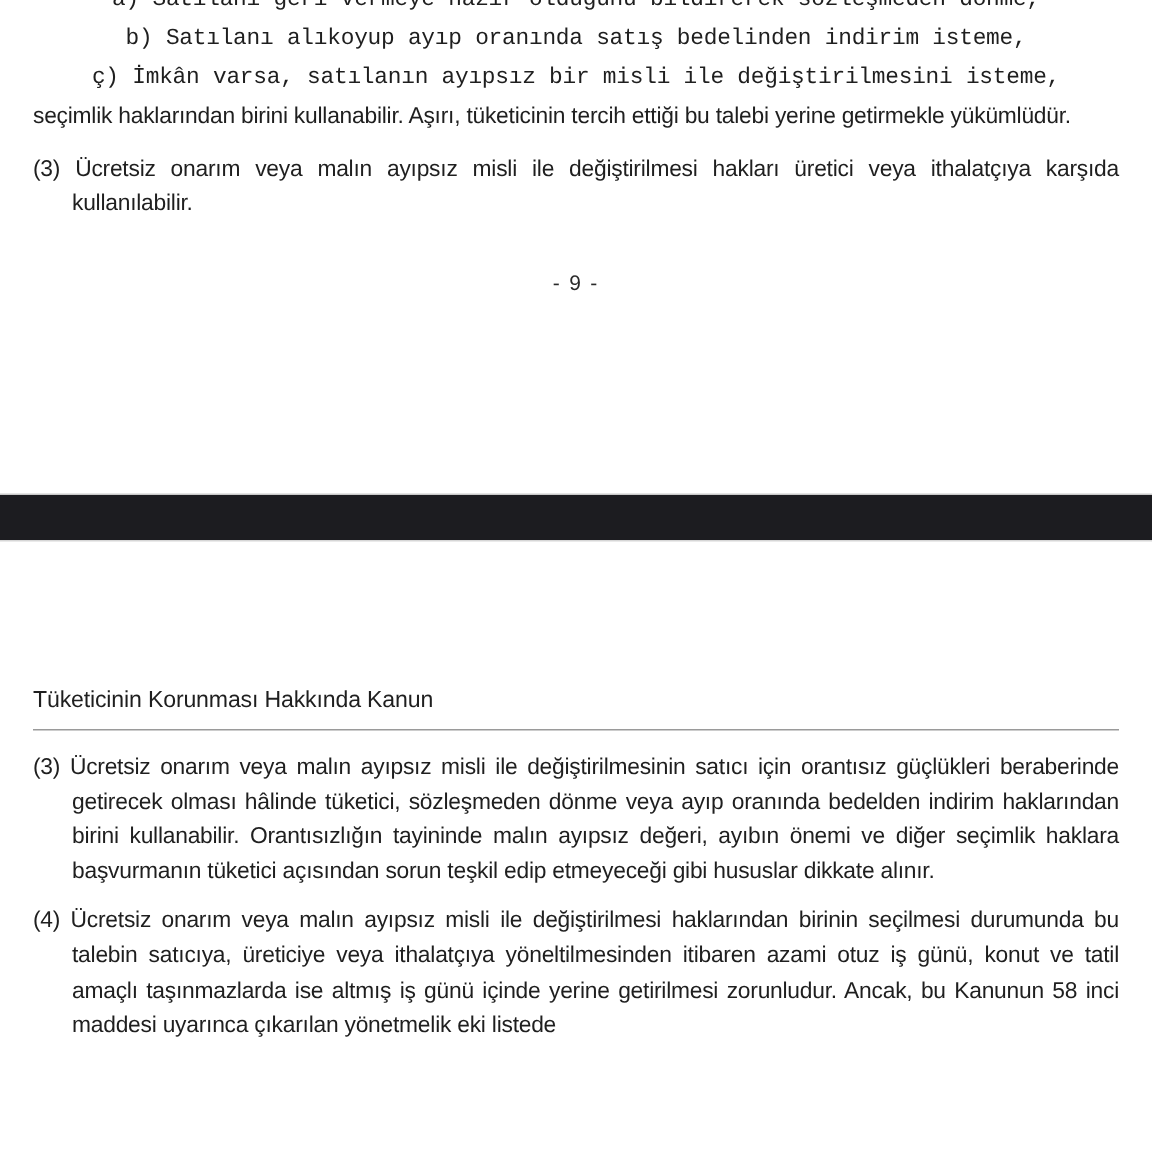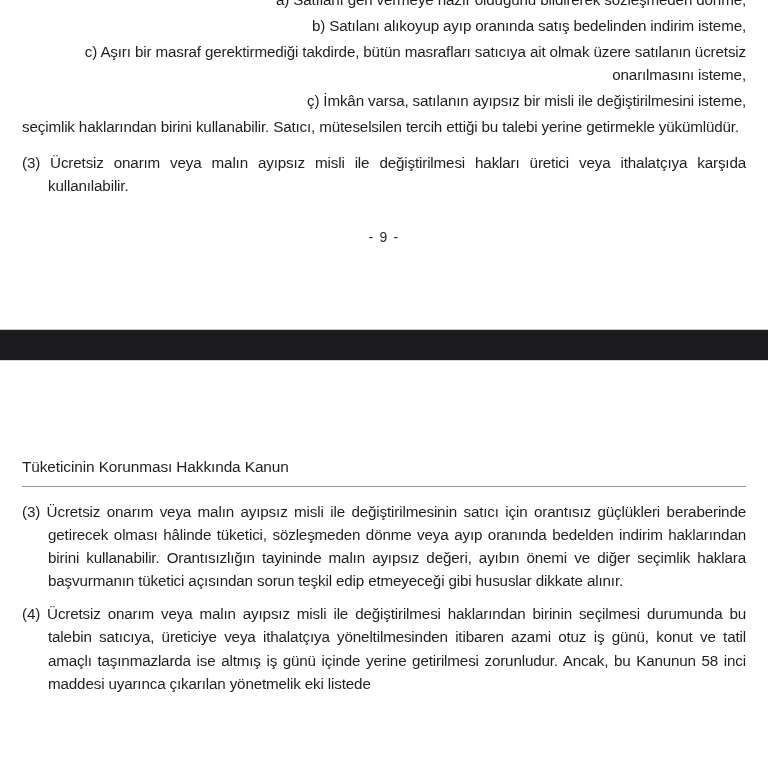--- a/index.html
+++ b/index.html
@@ -62,22 +62,23 @@
     line-height: 1.52;
     text-align: justify;
     text-justify: inter-word;
     letter-spacing: -0.15px;
     color: #1f1f1f;
   }
   .para.last-of-block {
     margin-bottom: 12px;
   }
   .para.listitem {
-    text-align: right;
+    text-align: center;
     margin-bottom: 3px;
+    font-family: Liberation Mono, monospace;
   }
   .para.hang {
     padding-left: 26px;
     text-indent: -26px;
   }
 
   .clip-top {
     margin-top: 0;
   }
 
@@ -114,25 +115,24 @@
 <body>
 
 <div class="doc-viewer">
 
   <div class="page page-one">
 
     <p class="para listitem clip-top">a) Satılanı geri vermeye hazır olduğunu bildirerek sözleşmeden dönme,</p>
 
     <p class="para listitem">b) Satılanı alıkoyup ayıp oranında satış bedelinden indirim isteme,</p>
 
-    <p class="para listitem">c) Aşırı bir masraf gerektirmediği takdirde, bütün masrafları satıcıya ait olmak üzere satılanın ücretsiz onarılmasını isteme,</p>
 
     <p class="para listitem">ç) İmkân varsa, satılanın ayıpsız bir misli ile değiştirilmesini isteme,</p>
 
-    <p class="para last-of-block">seçimlik haklarından birini kullanabilir. Satıcı, müteselsilen tercih ettiği bu talebi yerine getirmekle yükümlüdür.</p>
+    <p class="para last-of-block">seçimlik haklarından birini kullanabilir. Aşırı, tüketicinin tercih ettiği bu talebi yerine getirmekle yükümlüdür.</p>
 
     <p class="para hang">(3) Ücretsiz onarım veya malın ayıpsız misli ile değiştirilmesi hakları üretici veya ithalatçıya karşıda kullanılabilir.</p>
 
     <p class="page-number">- 9 -</p>
   </div>
 
   <div class="page-gap"></div>
 
   <div class="page page-two">
 

